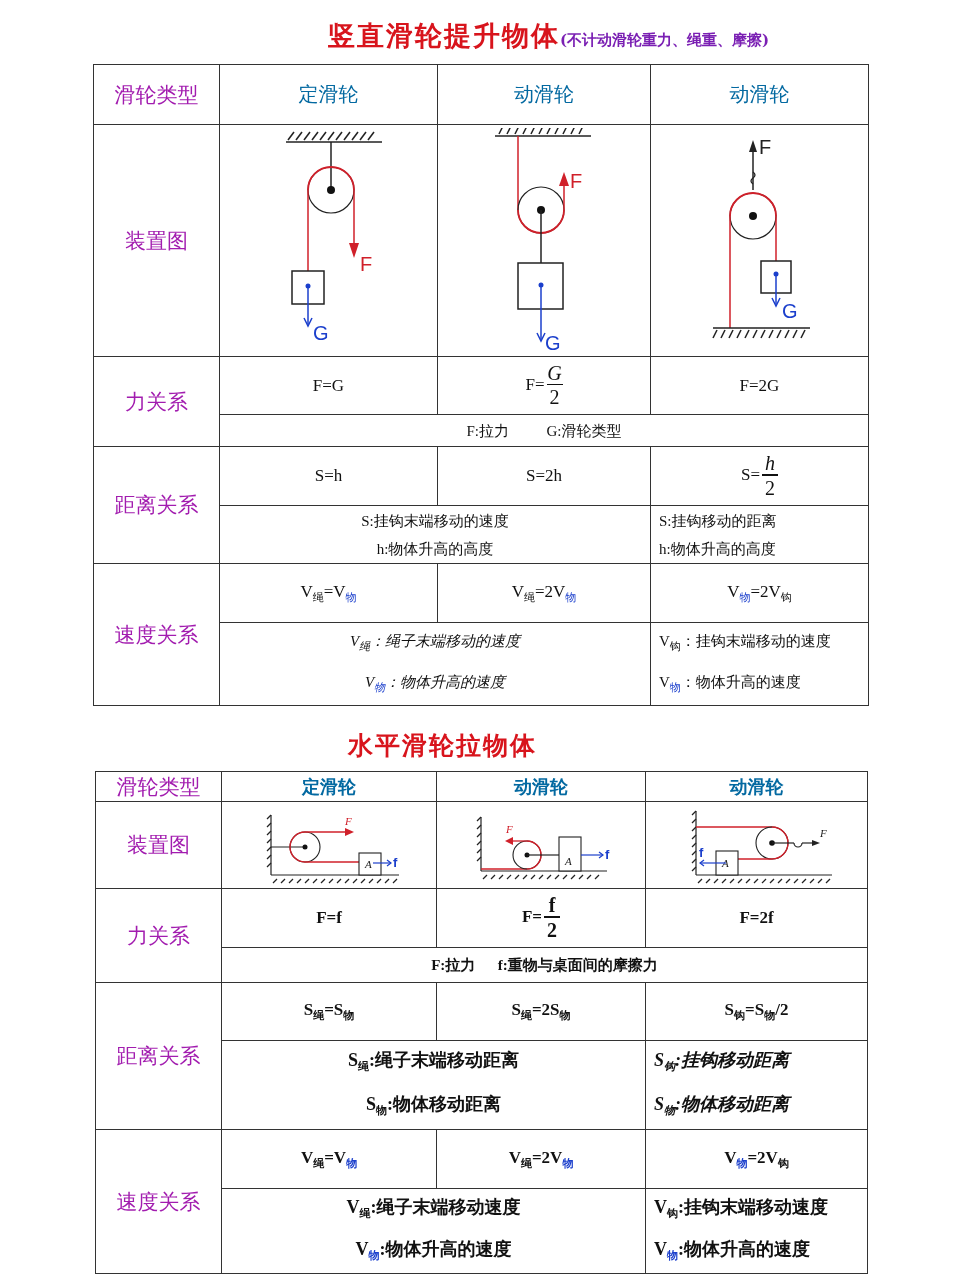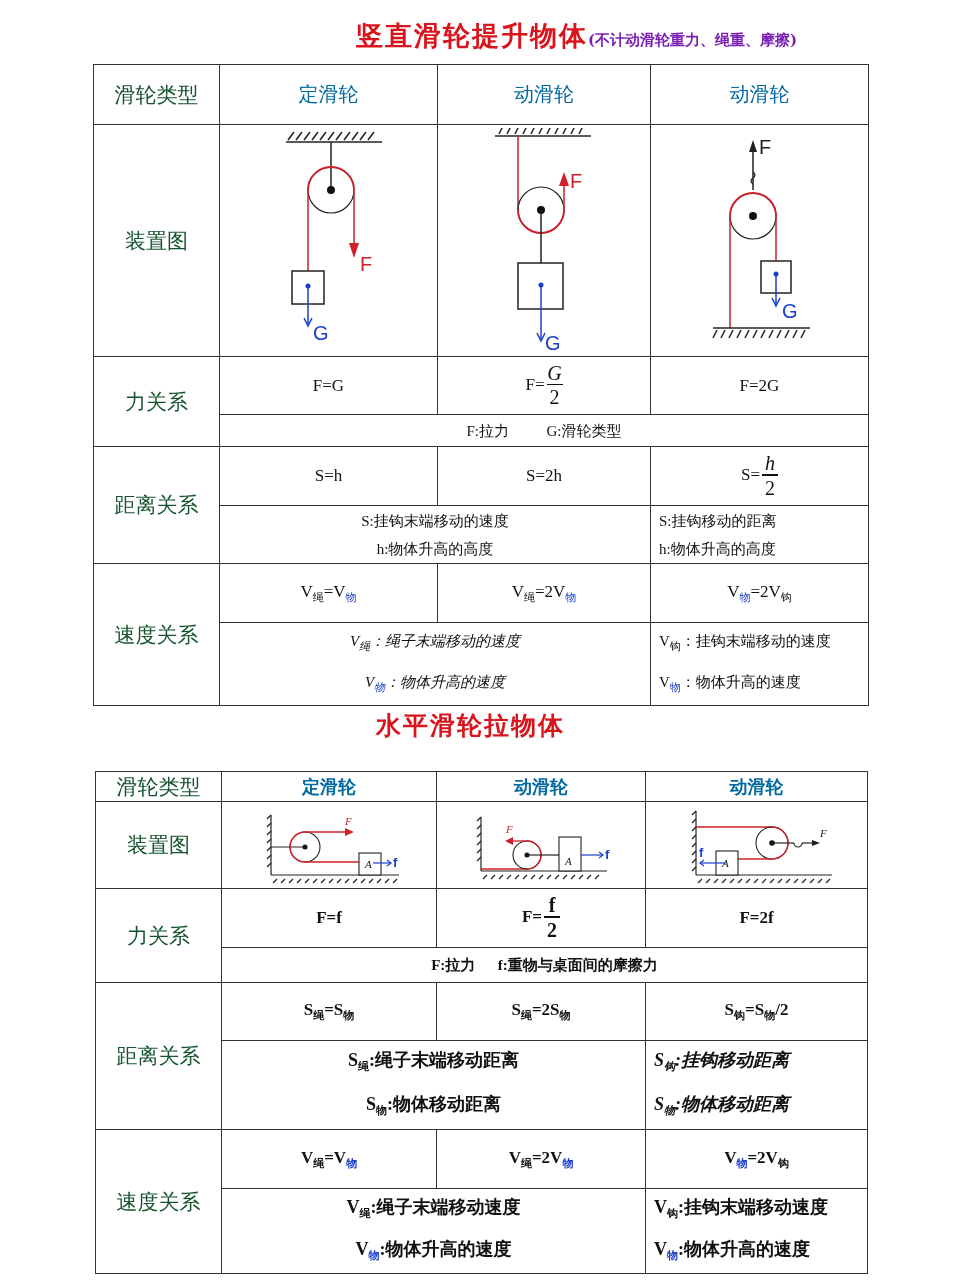--- a/index.html
+++ b/index.html
@@ -1,22 +1,22 @@
 <!DOCTYPE html>
 <html><head>
 <meta charset="utf-8">
 <style>
   html, body { margin:0; padding:0; background:#ffffff; }
   body { width:961px; height:1280px; position:relative; overflow:hidden; font-family:"DejaVu Serif", serif; color:#111; }
-  .title { position:absolute; white-space:nowrap;margin-left:28px; }
+  .title { position:absolute; white-space:nowrap; }
   .title-main { color:#d8141c; font-family:"DejaVu Sans", sans-serif; font-weight:bold; letter-spacing:2px; }
   .title-sub { color:#7a1fb3; font-family:"DejaVu Serif", serif; font-weight:bold; font-size:15px; }
   table.t { position:absolute; border-collapse:collapse; table-layout:fixed; }
   table.t td { border:1.5px solid #333; text-align:center; vertical-align:middle; padding:0; font-family:"Liberation Serif", serif; }
-  .hdr { color:#14532d; font-family:"DejaVu Sans", sans-serif; font-size:21px; }
+  .hdr { color:#a21caf; font-family:"DejaVu Sans", sans-serif; font-size:21px; }
   .typ { font-family:"DejaVu Sans", sans-serif; font-size:20px; color:#0369a1; }
   .formula { font-size:17px; }
   .note { font-size:15px; line-height:28px; }
   .left { text-align:left !important; padding-left:8px !important; }
   .frac { display:inline-flex; flex-direction:column; align-items:center; vertical-align:middle; margin-left:2px; }
   .frac .num { font-style:italic; font-size:20px; line-height:22px; }
   .frac .bar { width:16px; height:1.5px; background:#111; }
   .frac .den { font-size:20px; line-height:24px; }
   .sub { font-size:11px; vertical-align:-4px; }
   .blue { color:#1b3fcc; }
@@ -191,21 +191,21 @@
       <div><span>V</span><span class="sub blue">物</span><span>：物体升高的速度</span></div>
     </td>
     <td class="note left" style="line-height:36px;">
       <div><span>V</span><span class="sub">钩</span><span>：挂钩末端移动的速度</span></div>
       <div><span>V</span><span class="sub blue">物</span><span>：物体升高的速度</span></div>
     </td>
   </tr>
 </tbody>
   </table>
 
-<div class="title" style="left:348px; top:709px;">
+<div class="title" style="left:348px; top:729px;">
   <span class="title-main" style="font-size:25px;">水平滑轮拉物体</span>
 </div>
 
 <table class="t" style="left:95px; top:771px; width:772px;">
   <colgroup>
       <col style="width:126px">
       <col style="width:215px">
       <col style="width:209px">
       <col style="width:222px">
     </colgroup>

